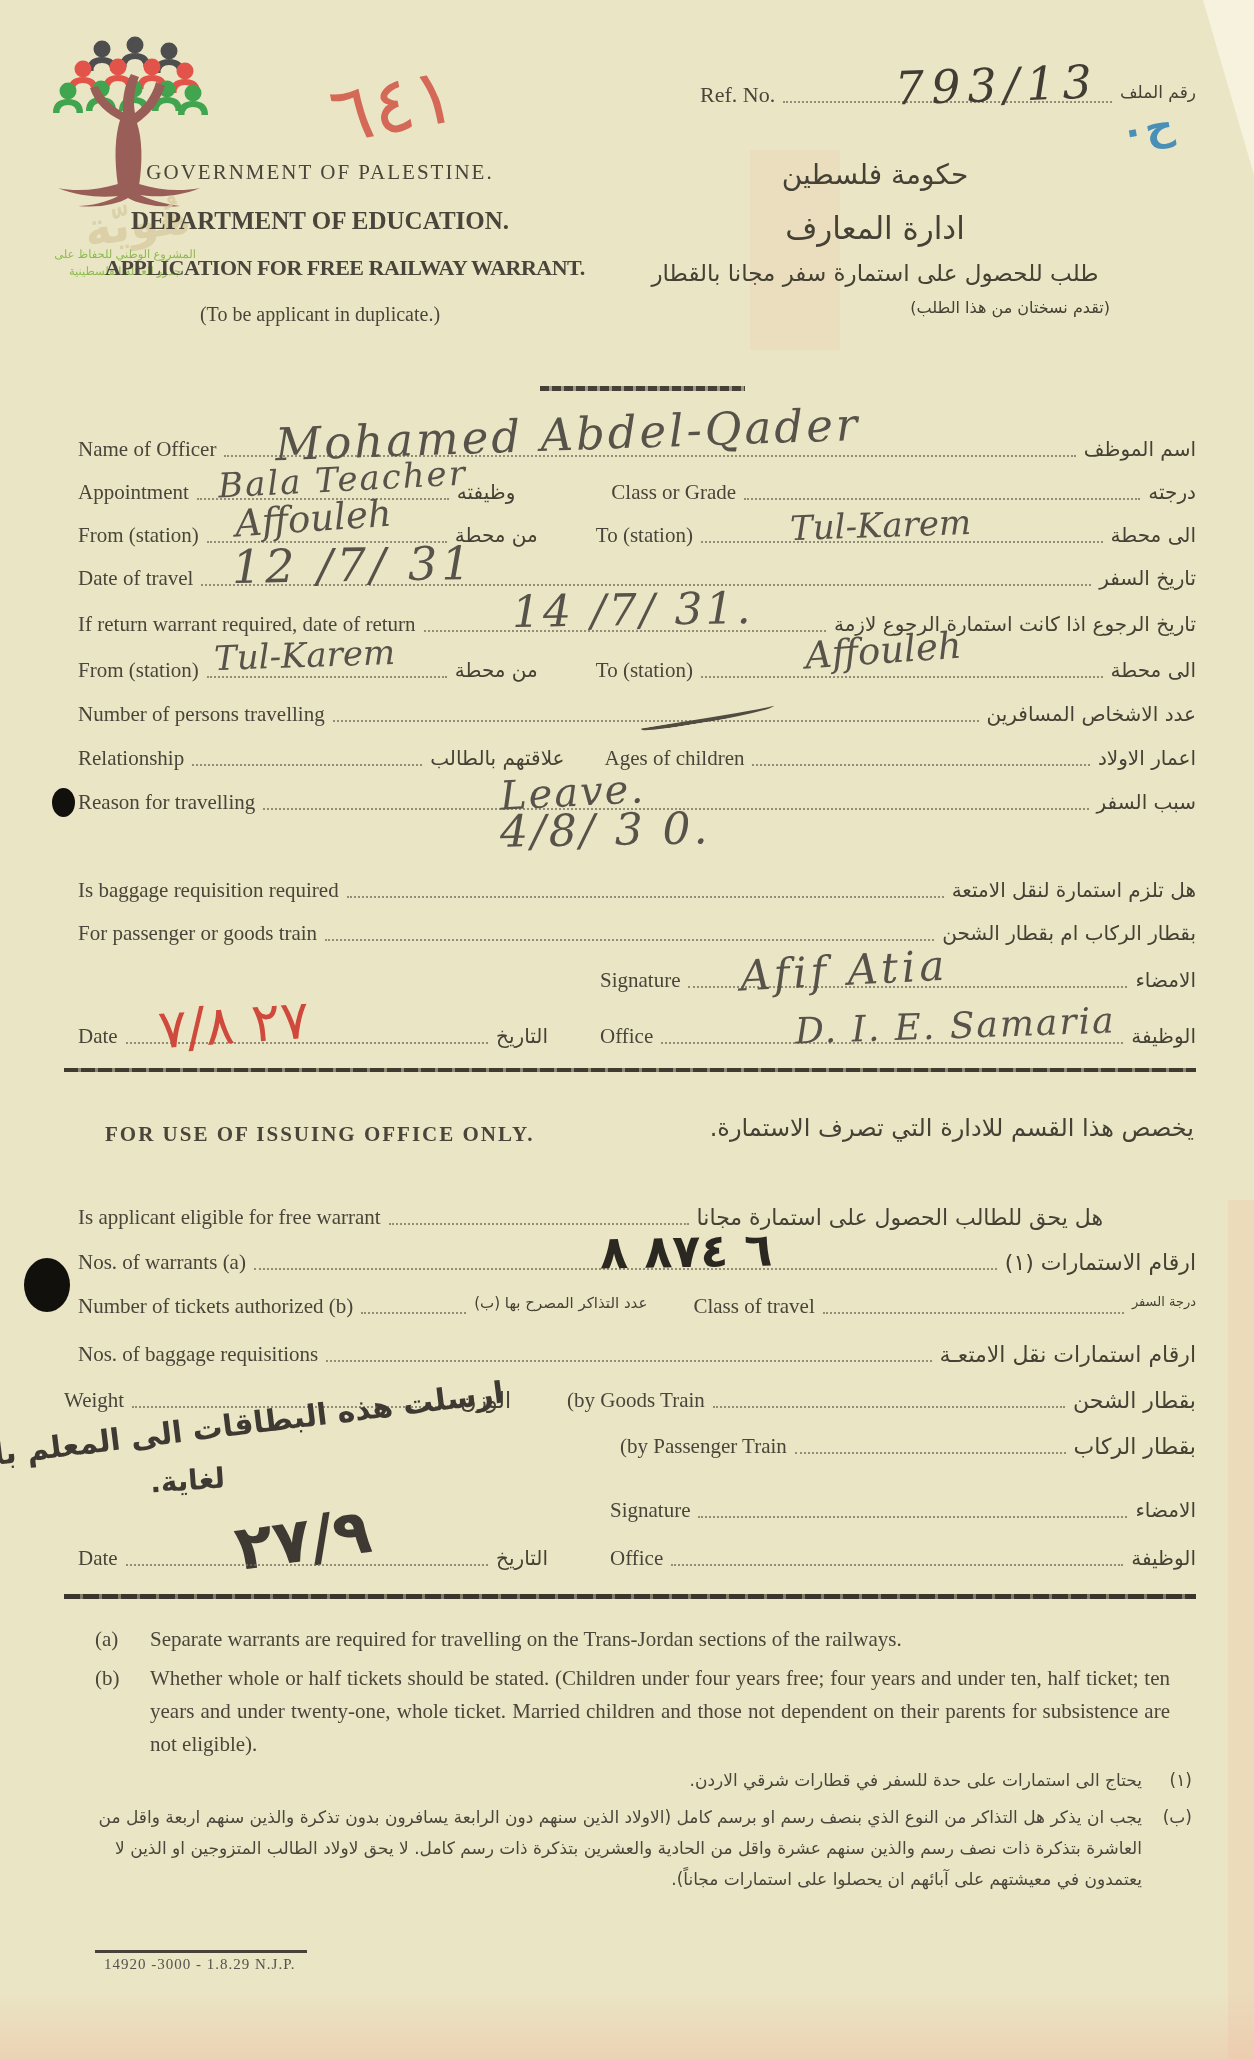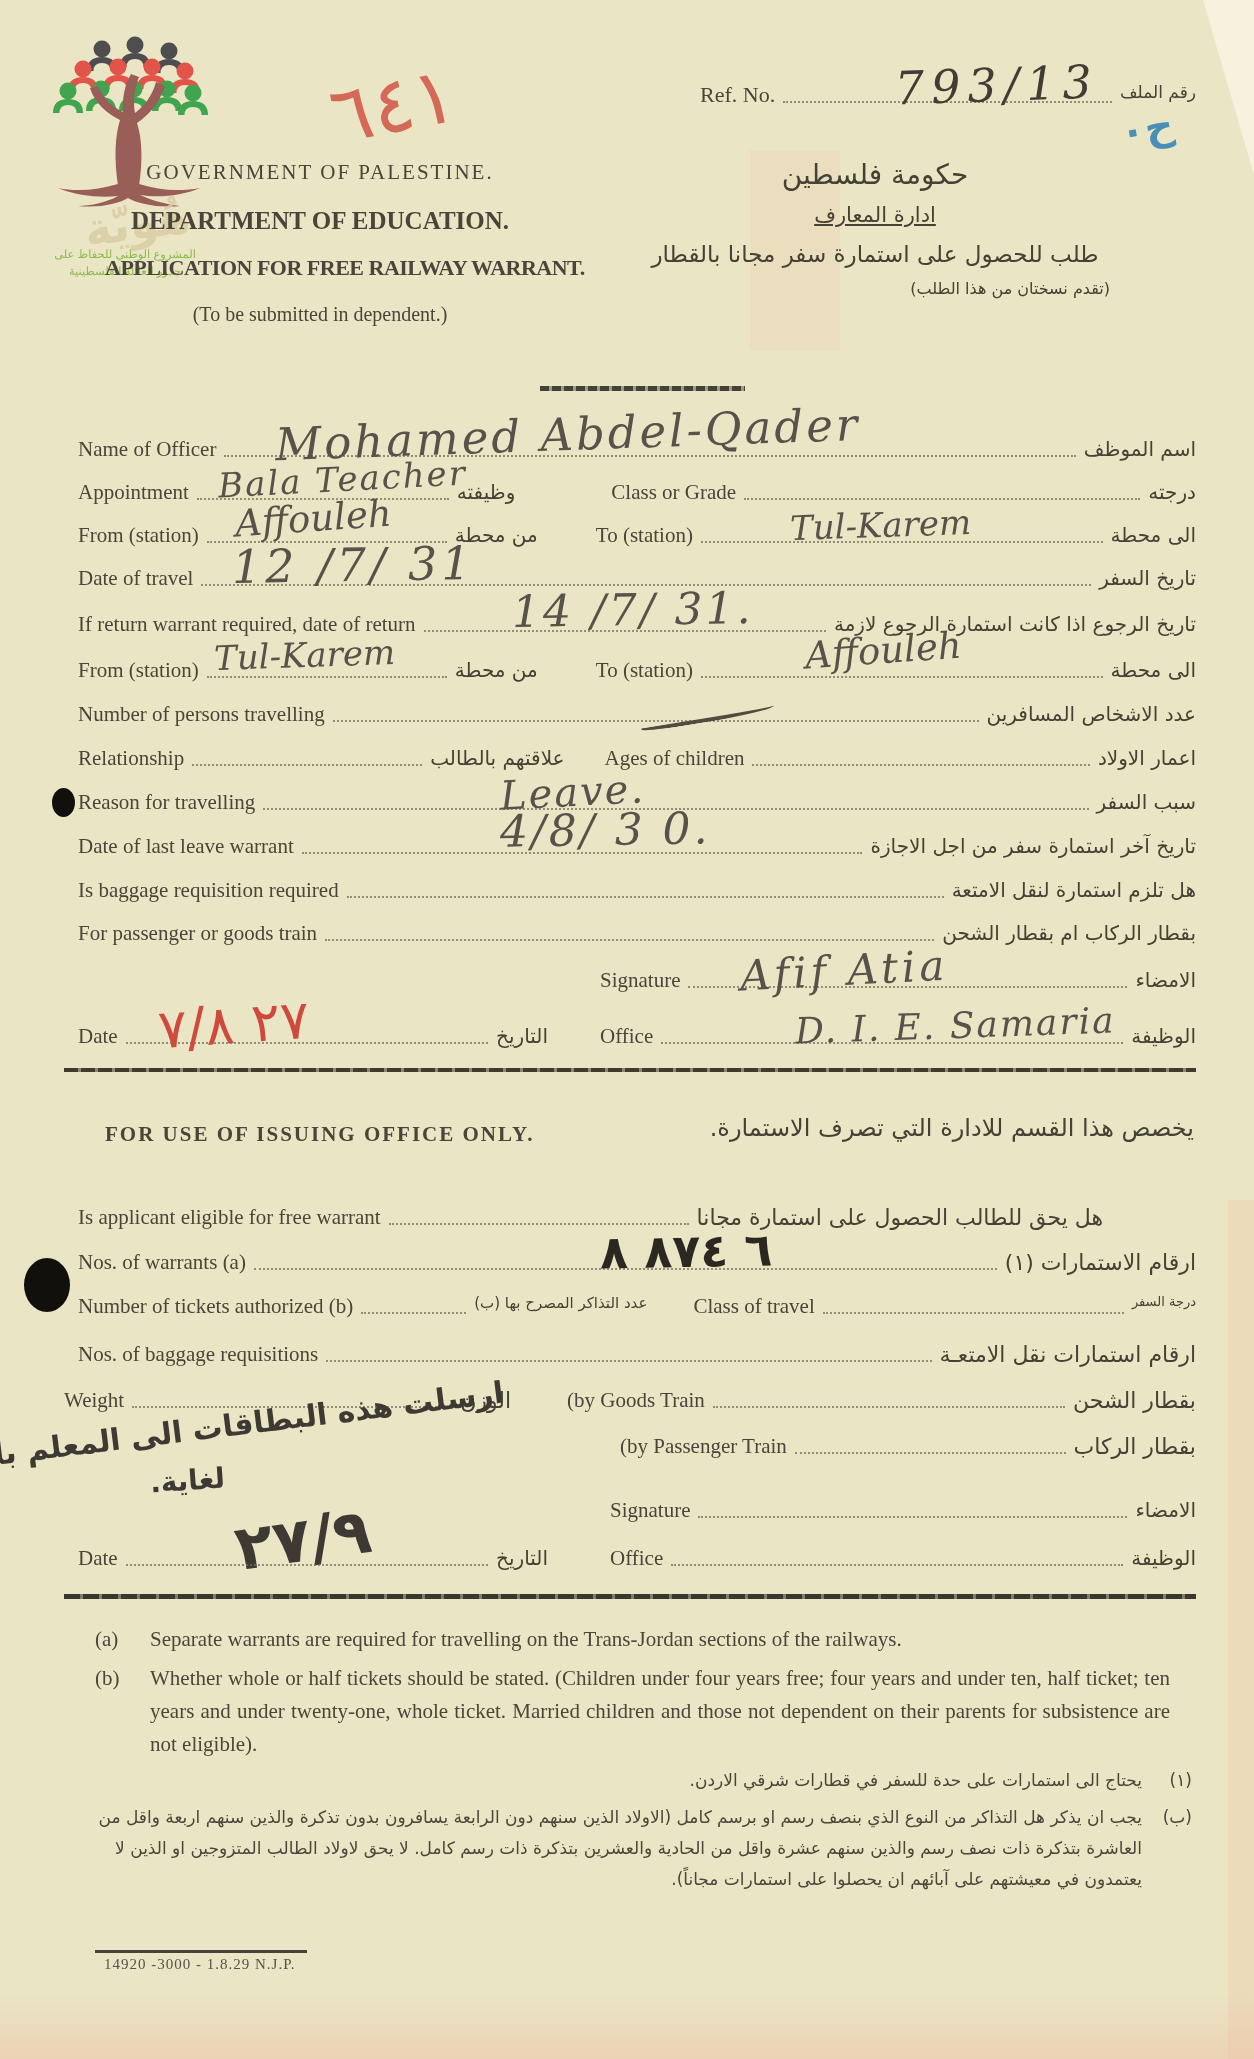--- a/index.html
+++ b/index.html
@@ -81,25 +81,25 @@
     <span class="fill"></span>
     <span class="arb" style="font-size:17px;">رقم الملف</span>
   </div>
   <div class="hw" style="left:895px;top:62px;font-size:46px;letter-spacing:7px;transform:rotate(-2deg);color:#413d35;">793/13</div>
   <div class="hw blue-ink" style="left:1120px;top:108px;font-size:40px;font-weight:bold;transform:rotate(-10deg);opacity:.85;">ح٠</div>
 
   <div style="position:absolute;left:105px;top:160px;width:430px;text-align:center;">
     <div class="en" style="font-size:21px;letter-spacing:2px;">GOVERNMENT  OF  PALESTINE.</div>
     <div class="en" style="font-size:25px;font-weight:bold;margin-top:22px;">DEPARTMENT  OF  EDUCATION.</div>
     <div class="en" style="font-size:22px;font-weight:bold;margin-top:20px;letter-spacing:-0.5px;">APPLICATION  FOR  FREE  RAILWAY  WARRANT.</div>
-    <div class="en" style="font-size:20px;margin-top:22px;">(To  be  submitted  in  dependent.)</div>
+    <div class="en" style="font-size:20px;margin-top:22px;">(To  be  applicant  in  duplicate.)</div>
   </div>
   <div style="position:absolute;left:640px;top:158px;width:470px;text-align:center;direction:rtl;">
     <div class="arb" style="font-size:28px;">حكومة فلسطين</div>
-    <div class="arb" style="font-size:21px;margin-top:12px;text-decoration:underline;">ادارة المعارف</div>
+    <div class="arb" style="font-size:31px;margin-top:19px;">ادارة المعارف</div>
     <div class="arb" style="font-size:23px;margin-top:14px;">طلب للحصول على استمارة سفر مجانا بالقطار</div>
     <div class="arb" style="font-size:16px;margin-top:12px;text-align:right;">(تقدم نسختان من هذا الطلب)</div>
   </div>
 
   <div class="divider" style="left:540px;top:386px;width:205px;height:5px;background:repeating-linear-gradient(90deg,#454136 0 9px,rgba(69,65,54,.45) 9px 12px);"></div>
 
   <div class="row" style="left:78px;right:58px;top:437px;">
     <span class="en">Name  of  Officer</span>
     <span class="fill"></span>
     <span class="arb">اسم الموظف</span>
@@ -173,25 +173,20 @@
   </div>
 
   <div class="hole" style="left:52px;top:788px;width:23px;height:29px;"></div>
   <div class="row" style="left:78px;right:58px;top:790px;">
     <span class="en">Reason  for  travelling</span>
     <span class="fill"></span>
     <span class="arb">سبب السفر</span>
   </div>
   <div class="hw" style="left:500px;top:772px;font-size:40px;letter-spacing:2px;transform:rotate(-3deg);">Leave.</div>
 
-  <div class="row" style="left:78px;right:58px;top:834px;">
-    <span class="en">Date  of  last  leave  warrant</span>
-    <span class="fill"></span>
-    <span class="arb">تاريخ آخر استمارة سفر من اجل الاجازة</span>
-  </div>
   <div class="hw" style="left:500px;top:808px;font-size:44px;letter-spacing:3px;transform:rotate(-1deg);">4/8/ 3 0.</div>
 
   <div class="row" style="left:78px;right:58px;top:878px;">
     <span class="en">Is  baggage  requisition  required</span>
     <span class="fill"></span>
     <span class="arb">هل تلزم استمارة لنقل الامتعة</span>
   </div>
 
   <div class="row" style="left:78px;right:58px;top:921px;">
     <span class="en">For  passenger  or  goods  train</span>

